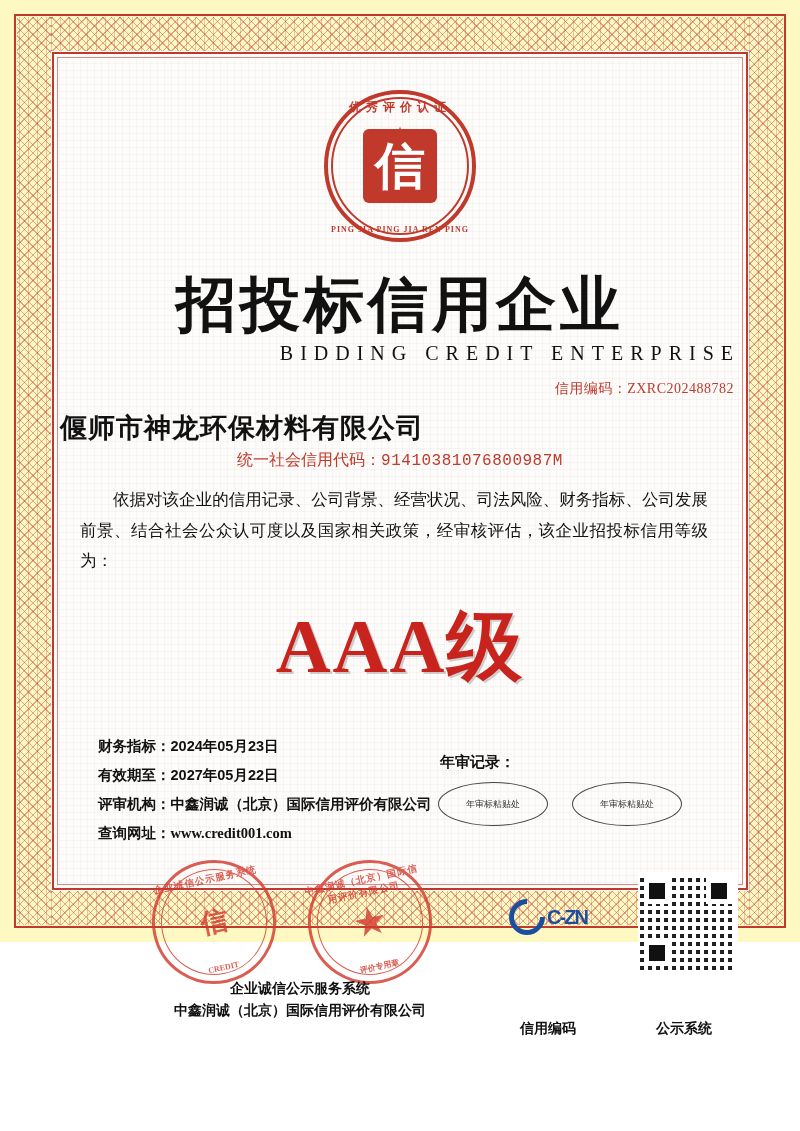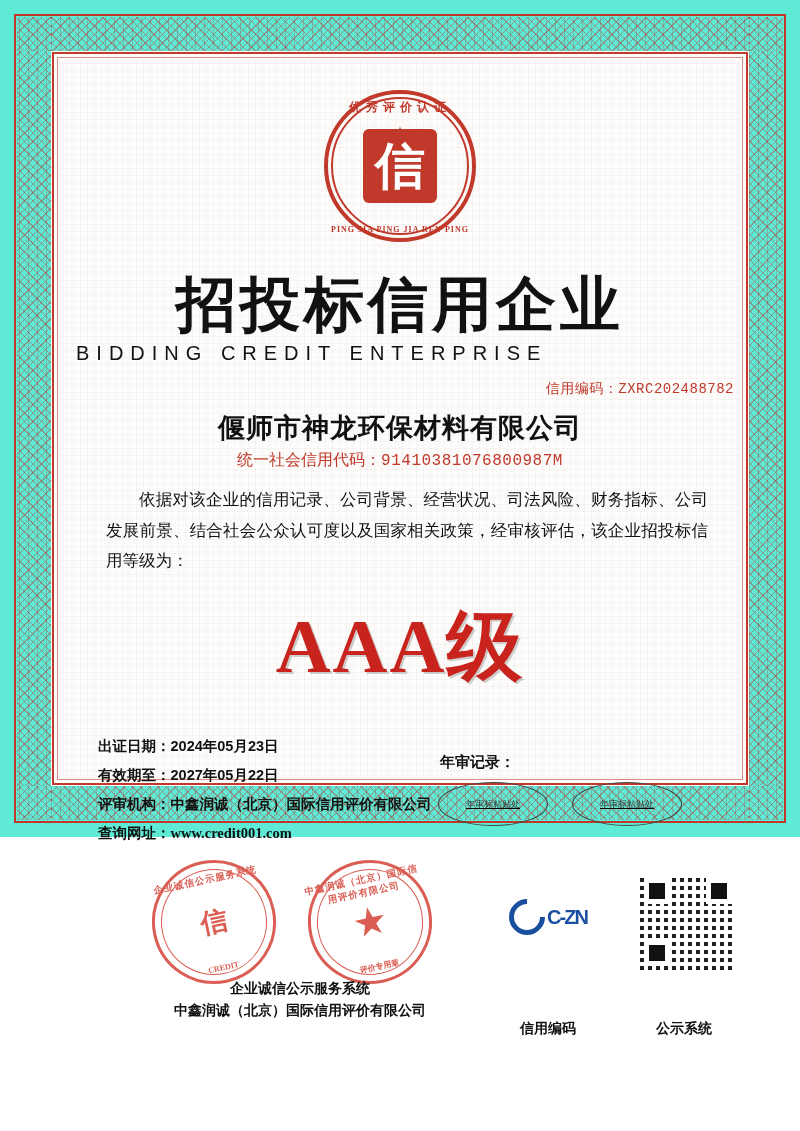--- a/index.html
+++ b/index.html
@@ -5,22 +5,22 @@
 <style>
   html,body{margin:0;padding:0;}
   body{
     width:800px;height:1131px;
     background:#ffffff;
     font-family:"Liberation Serif", serif;
     overflow:hidden;
   }
   .page{
     position:relative;
-    width:800px;height:837px;
-    background:#5eead4;
+    width:800px;height:942px;
+    background:#fef9c3;
     box-sizing:border-box;
   }
 
   
   .border-outer{
     position:absolute;left:14px;top:14px;right:14px;bottom:14px;
     border:2px solid #c0392b;
     box-sizing:border-box;
   }
   .guilloche{
@@ -100,50 +100,50 @@
 
   
   .title-cn{
     position:absolute;left:0;right:0;top:205px;
     text-align:center;
     font-size:60px;font-weight:bold;color:#111;
     letter-spacing:4px;
     font-family:"Liberation Sans", sans-serif;
   }
   .title-en{
-    position:absolute;left:16px;right:0;top:282px;
-    text-align:left;
+    position:absolute;left:0;right:0;top:282px;
+    text-align:right;
     font-size:20px;color:#111;letter-spacing:7px;
-    font-family:Liberation Sans, sans-serif;
+    font-family:Liberation Serif, serif;
   }
 
   .credit-no{
     position:absolute;right:6px;top:320px;
     font-size:14px;color:#c0392b;letter-spacing:.5px;
     font-family:"Liberation Sans", sans-serif;
   }
-  .credit-no .val{font-family:Liberation Mono, monospace;margin-top:47px;}
+  .credit-no .val{font-family:Liberation Serif, serif;margin-top:47px;}
 
   .company{
     position:absolute;left:0;right:0;top:350px;
-    text-align:center;
+    text-align:left;
     font-size:27px;font-weight:bold;color:#111;
     letter-spacing:1px;
     font-family:"Liberation Sans", sans-serif;
   }
   .uscc{
     position:absolute;left:0;right:0;top:390px;
     text-align:center;
     font-size:16px;color:#c0392b;
     font-family:"Liberation Sans", sans-serif;
   }
   .uscc .val{font-family:"Liberation Mono", monospace;letter-spacing:.5px;}
 
   .para{
-    position:absolute;left:46px;right:32px;top:424px;
+    position:absolute;left:20px;right:32px;top:424px;
     font-size:16.5px;color:#111;line-height:1.85;
     text-align:justify;
     text-indent:2em;
     font-family:"Liberation Sans", sans-serif;
   }
 
   .grade{
     position:absolute;left:0;right:0;top:536px;
     text-align:center;
     color:#c8231c;
@@ -164,21 +164,21 @@
   .details .value{font-weight:bold;}
   .details .url{font-family:"Liberation Serif",serif;font-weight:bold;}
 
   .annual{
     position:absolute;left:380px;top:693px;
     font-size:15px;color:#111;font-weight:bold;
     font-family:"Liberation Sans", sans-serif;
   }
   .annual-slots{
     position:absolute;left:378px;top:722px;
-    display:flex;gap:24px;text-decoration:underline;
+    display:flex;gap:24px;
   }
   .slot{
     width:108px;height:42px;border:1px solid #444;border-radius:50%;
     display:flex;align-items:center;justify-content:center;
     font-size:9px;color:#333;
     font-family:"Liberation Sans", sans-serif;
   }
 
   
   .bottom{
@@ -297,21 +297,21 @@
     <div class="uscc">
       <span>统一社会信用代码：</span><span class="val">91410381076800987M</span>
     </div>
 
     <div class="para">依据对该企业的信用记录、公司背景、经营状况、司法风险、财务指标、公司发展前景、结合社会公众认可度以及国家相关政策，经审核评估，该企业招投标信用等级为：</div>
 
     <div class="grade">AAA级</div>
 
     <div class="details">
       <div class="row">
-        <span class="label">出证日期：</span><span class="value">2024年05月23日</span>
+        <span class="label">财务指标：</span><span class="value">2024年05月23日</span>
       </div>
       <div class="row">
         <span class="label">有效期至：</span><span class="value">2027年05月22日</span>
       </div>
       <div class="row">
         <span class="label">评审机构：</span><span class="value">中鑫润诚（北京）国际信用评价有限公司</span>
       </div>
       <div class="row">
         <span class="label">查询网址：</span><span class="url">www.credit001.com</span>
       </div>

